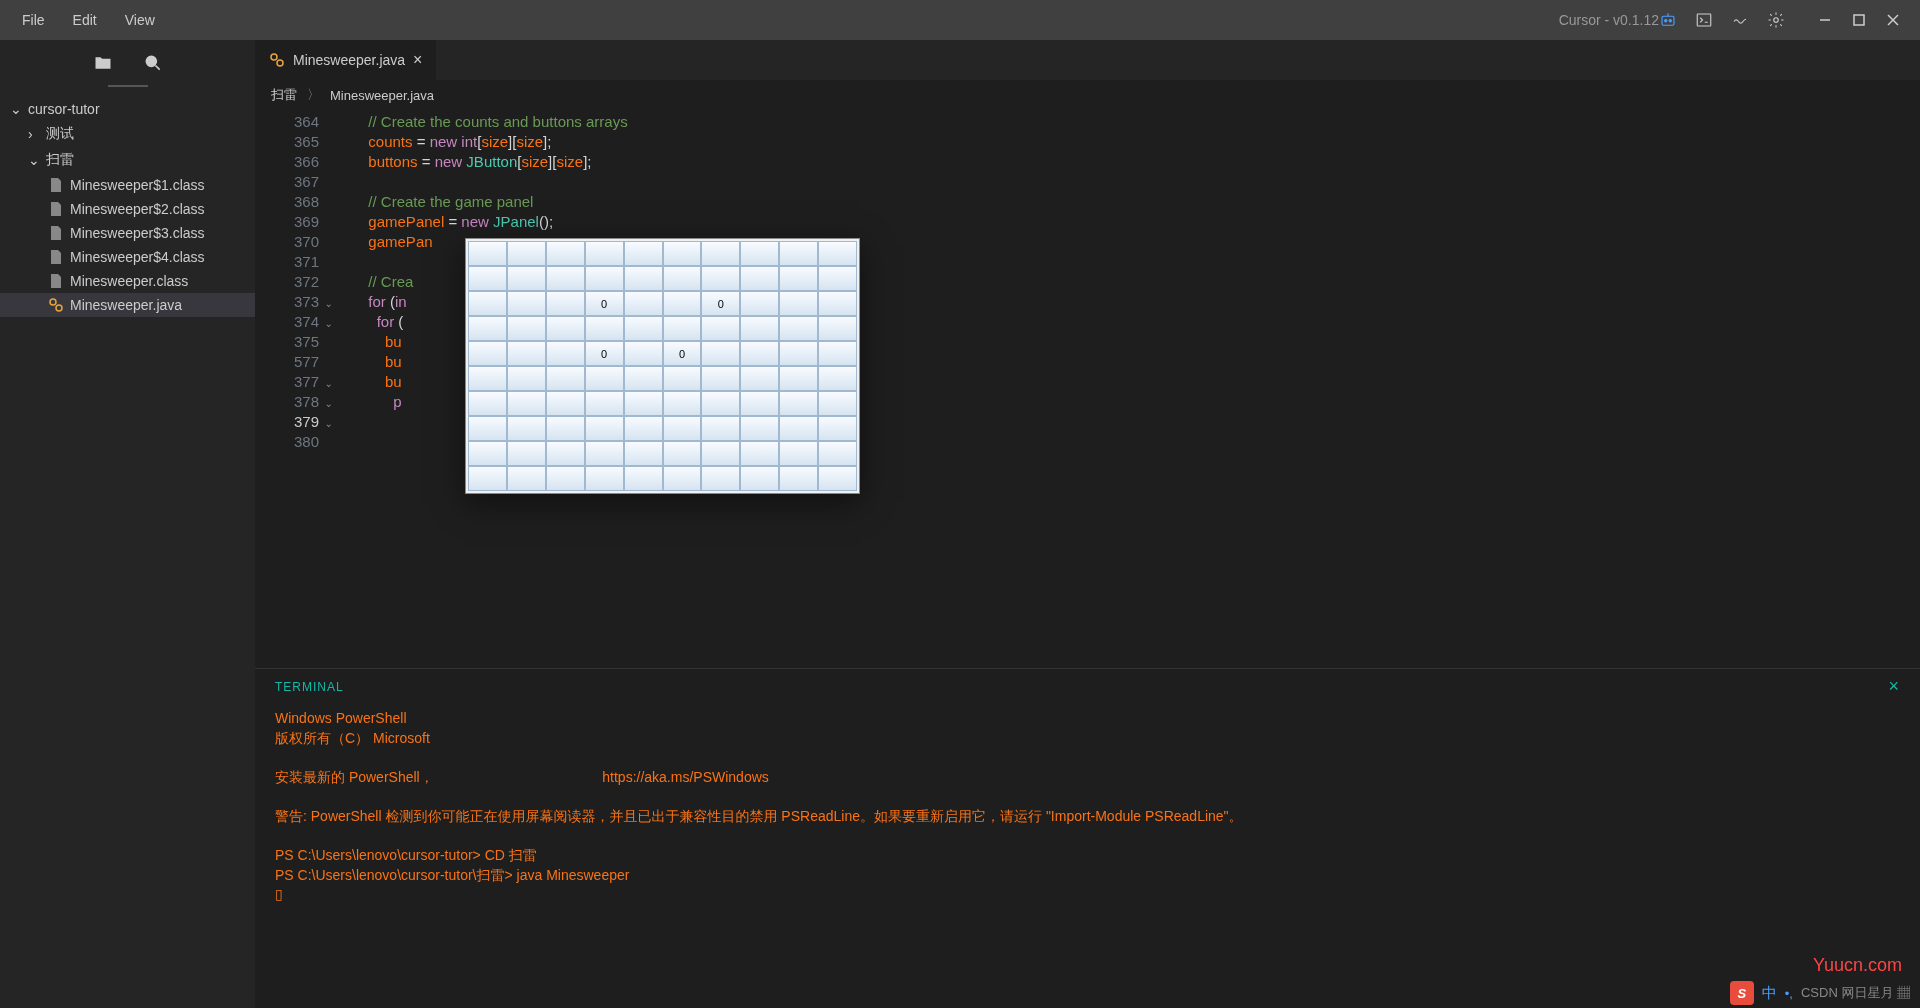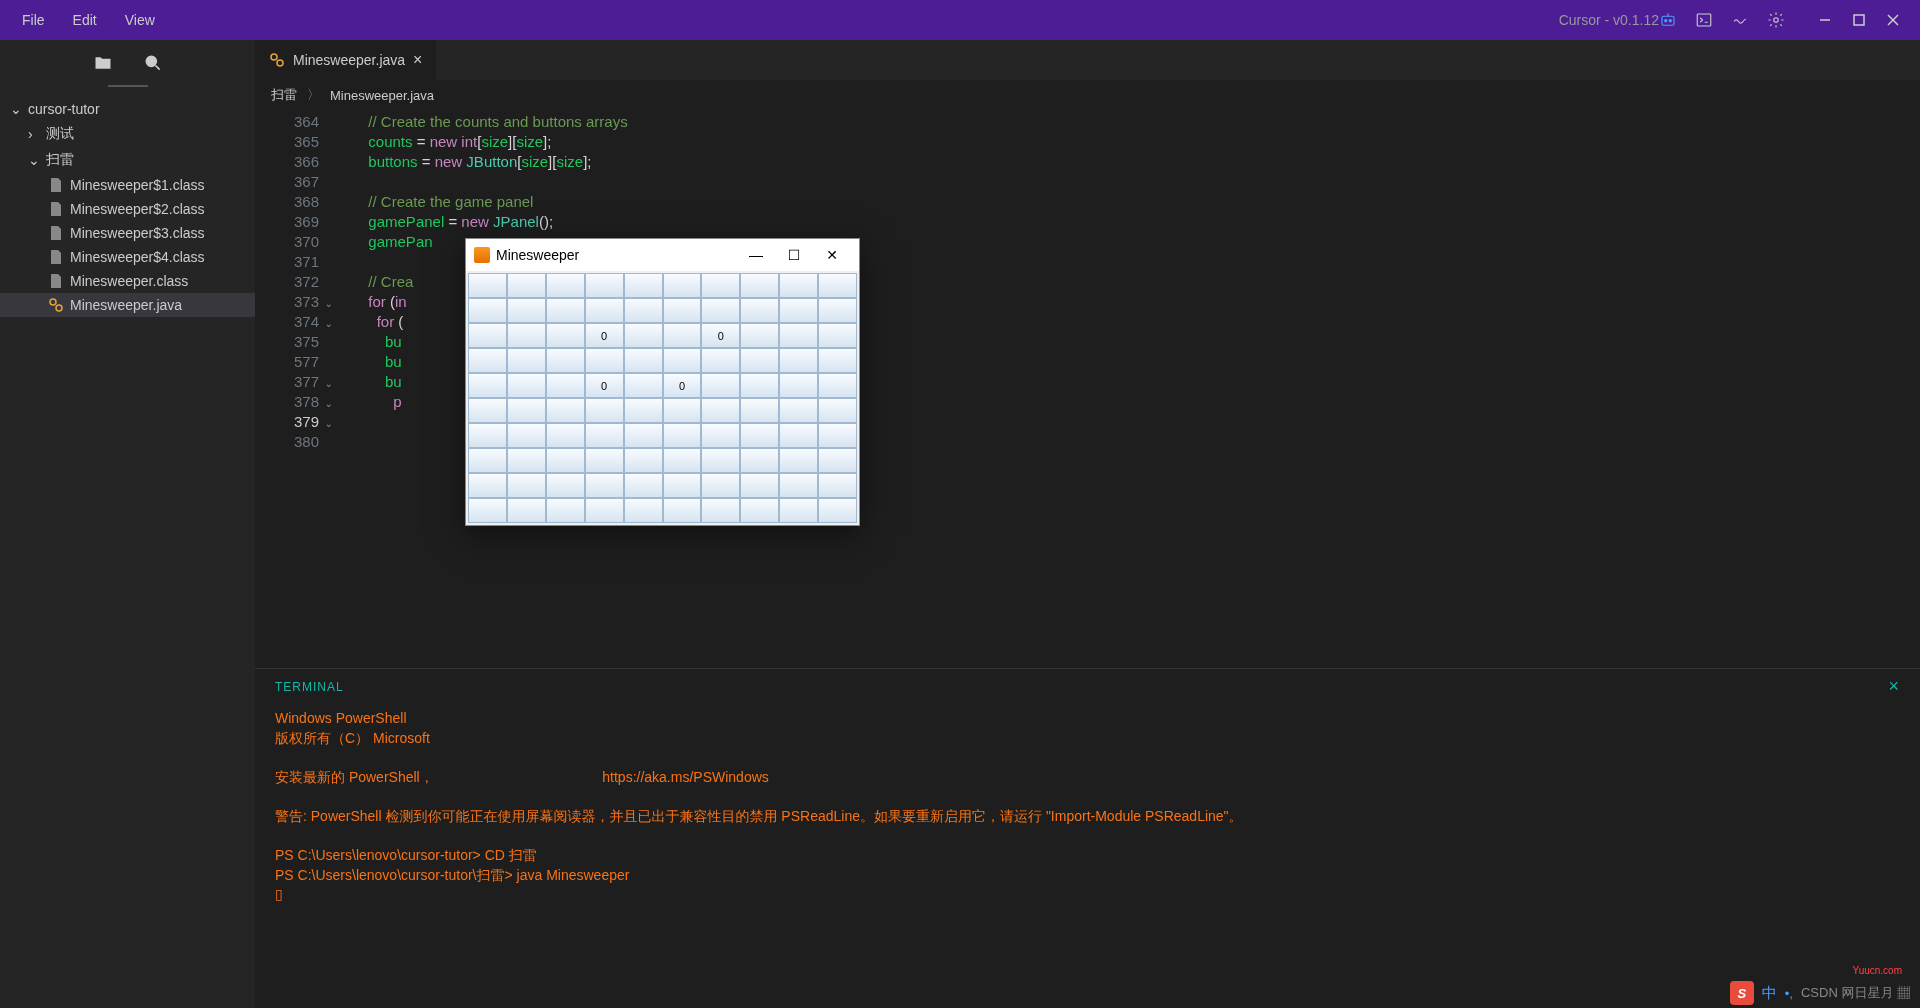--- a/index.html
+++ b/index.html
@@ -1,17 +1,17 @@
 <!DOCTYPE html>
 <html><head>
 <meta charset="utf-8">
 <style>
 *{margin:0;padding:0;box-sizing:border-box;font-family:'Segoe UI',Arial,sans-serif}
 body{background:#1e1e1e;color:#ccc;overflow:hidden;width:1920px;height:1008px;position:relative}
-.titlebar{height:40px;background:#4c1d95;display:flex;align-items:center;padding:0 10px;color:#ccc;font-size:14px}
+.titlebar{height:40px;background:#404040;display:flex;align-items:center;padding:0 10px;color:#ccc;font-size:14px}
 .titlebar .menu-items{display:flex;gap:4px}
 .titlebar .menu-item{padding:6px 12px;cursor:pointer}
 .titlebar .title-center{flex:1;text-align:right;color:#999}
 .titlebar .title-right{display:flex;gap:18px;align-items:center;padding-right:10px}
 .titlebar svg{width:18px;height:18px;stroke:#ccc;fill:none;stroke-width:1.5}
 .titlebar .win-controls{display:flex;gap:20px;margin-left:15px}
 .titlebar .win-controls svg{width:14px;height:14px}
 .robot-icon{stroke:#4a9eff!important}
 .main{display:flex;height:calc(100% - 40px)}
 .sidebar{width:255px;background:#252526;display:flex;flex-direction:column}
@@ -31,35 +31,35 @@
 .tab svg{width:16px;height:16px}
 .tab .close{color:#ccc;font-size:16px;line-height:1}
 .breadcrumb{height:30px;display:flex;align-items:center;padding:0 16px;font-size:13px;color:#ccc;gap:10px}
 .breadcrumb .sep{color:#888}
 .code{flex:1;display:flex;font-family:Consolas,monospace;font-size:15px;overflow:hidden}
 .gutter{width:80px;text-align:right;color:#6e7681;padding:2px 16px 2px 0;line-height:20px;user-select:none}
 .gutter .ln{position:relative}
 .gutter .fold{position:absolute;right:-14px;top:2px;color:#888;font-size:10px}
 .gutter .current{color:#ccc;font-weight:normal}
 .code-text{flex:1;padding:2px 0;line-height:20px;white-space:pre}
-.cm{color:#6a9955}.kw{color:#c586c0}.tp{color:#4ec9b0}.id{color:#22c55e}.op{color:#d4d4d4}
+.cm{color:#6a9955}.kw{color:#c586c0}.tp{color:#4ec9b0}.id{color:#f97316}.op{color:#d4d4d4}
 .terminal-panel{height:340px;background:#1e1e1e;border-top:1px solid #333;display:flex;flex-direction:column}
 .term-header{height:35px;display:flex;align-items:center;justify-content:space-between;padding:0 20px;font-size:12px;letter-spacing:1px;color:#14b8a6}
 .term-header .close-t{font-size:18px;cursor:pointer}
 .term-body{flex:1;padding:5px 20px;font-family:Consolas,'SimSun',monospace;font-size:14px;color:#f97316;line-height:1.4;white-space:pre-wrap}
 .minesweeper{position:absolute;left:465px;top:238px;width:395px;background:#f0f0f0;border:1px solid #888;box-shadow:0 8px 30px rgba(0,0,0,.5);z-index:100}
 .ms-title{height:32px;display:flex;align-items:center;padding:0 8px;background:#fff;color:#000;font-size:14px}
 .ms-title .java-icon{width:16px;height:16px;margin-right:6px;background:linear-gradient(#f89820,#e76f00);border-radius:2px}
 .ms-title .spacer{flex:1}
 .ms-title .wc{width:38px;text-align:center;cursor:pointer;font-family:Arial}
 .ms-grid{display:grid;grid-template-columns:repeat(10,1fr);padding:2px;gap:0}
 .ms-cell{height:25px;background:linear-gradient(#f8fbff,#d6e4f0);border:1px solid #a0b8d0;cursor:pointer;font-size:11px;display:flex;align-items:center;justify-content:center;color:#000}
 .ms-buttons{display:flex;justify-content:center;gap:6px;padding:6px;background:#f0f0f0}
 .ms-btn{padding:3px 12px;font-size:12px;background:linear-gradient(#fdfdfd,#e8e8e8);border:1px solid #aaa;border-radius:3px;cursor:pointer;color:#000}
-.watermark{position:absolute;bottom:32px;right:18px;color:#ff4444;font-size:10px;font-family:Arial}
+.watermark{position:absolute;bottom:32px;right:18px;color:#ff4444;font-size:18px;font-family:Arial}
 .taskbar-overlay{position:absolute;bottom:0;right:0;height:30px;display:flex;align-items:center;gap:8px;padding:0 10px;font-size:13px;color:#888}
 .taskbar-overlay .s-icon{background:#e74c3c;color:#fff;width:24px;height:24px;border-radius:4px;display:flex;align-items:center;justify-content:center;font-weight:bold;font-style:italic}
 .taskbar-overlay .zh{color:#4a9eff;font-size:15px}
 </style>
 </head>
 <body>
 
 <div class="titlebar">
   <div class="menu-items">
     <div class="menu-item">File</div>
@@ -234,28 +234,20 @@
 <span>警告: PowerShell 检测到你可能正在使用屏幕阅读器，并且已出于兼容性目的禁用 PSReadLine。如果要重新启用它，请运行 "Import-Module PSReadLine"。</span>
 
 <span>PS C:\Users\lenovo\cursor-tutor&gt; CD 扫雷</span>
 <span>PS C:\Users\lenovo\cursor-tutor\扫雷&gt; java Minesweeper</span>
 <span>▯</span></div>
     </div>
   </div>
 </div>
 
 <div class="minesweeper">
-  <div class="ms-title">
-    <span class="java-icon"></span>
-    <span>Minesweeper</span>
-    <span class="spacer"></span>
-    <span class="wc">—</span>
-    <span class="wc">☐</span>
-    <span class="wc">✕</span>
-  </div>
   <div class="ms-grid" id="ms-grid">
       <div class="ms-cell"></div>
       <div class="ms-cell"></div>
       <div class="ms-cell"></div>
       <div class="ms-cell"></div>
       <div class="ms-cell"></div>
       <div class="ms-cell"></div>
       <div class="ms-cell"></div>
       <div class="ms-cell"></div>
       <div class="ms-cell"></div>

